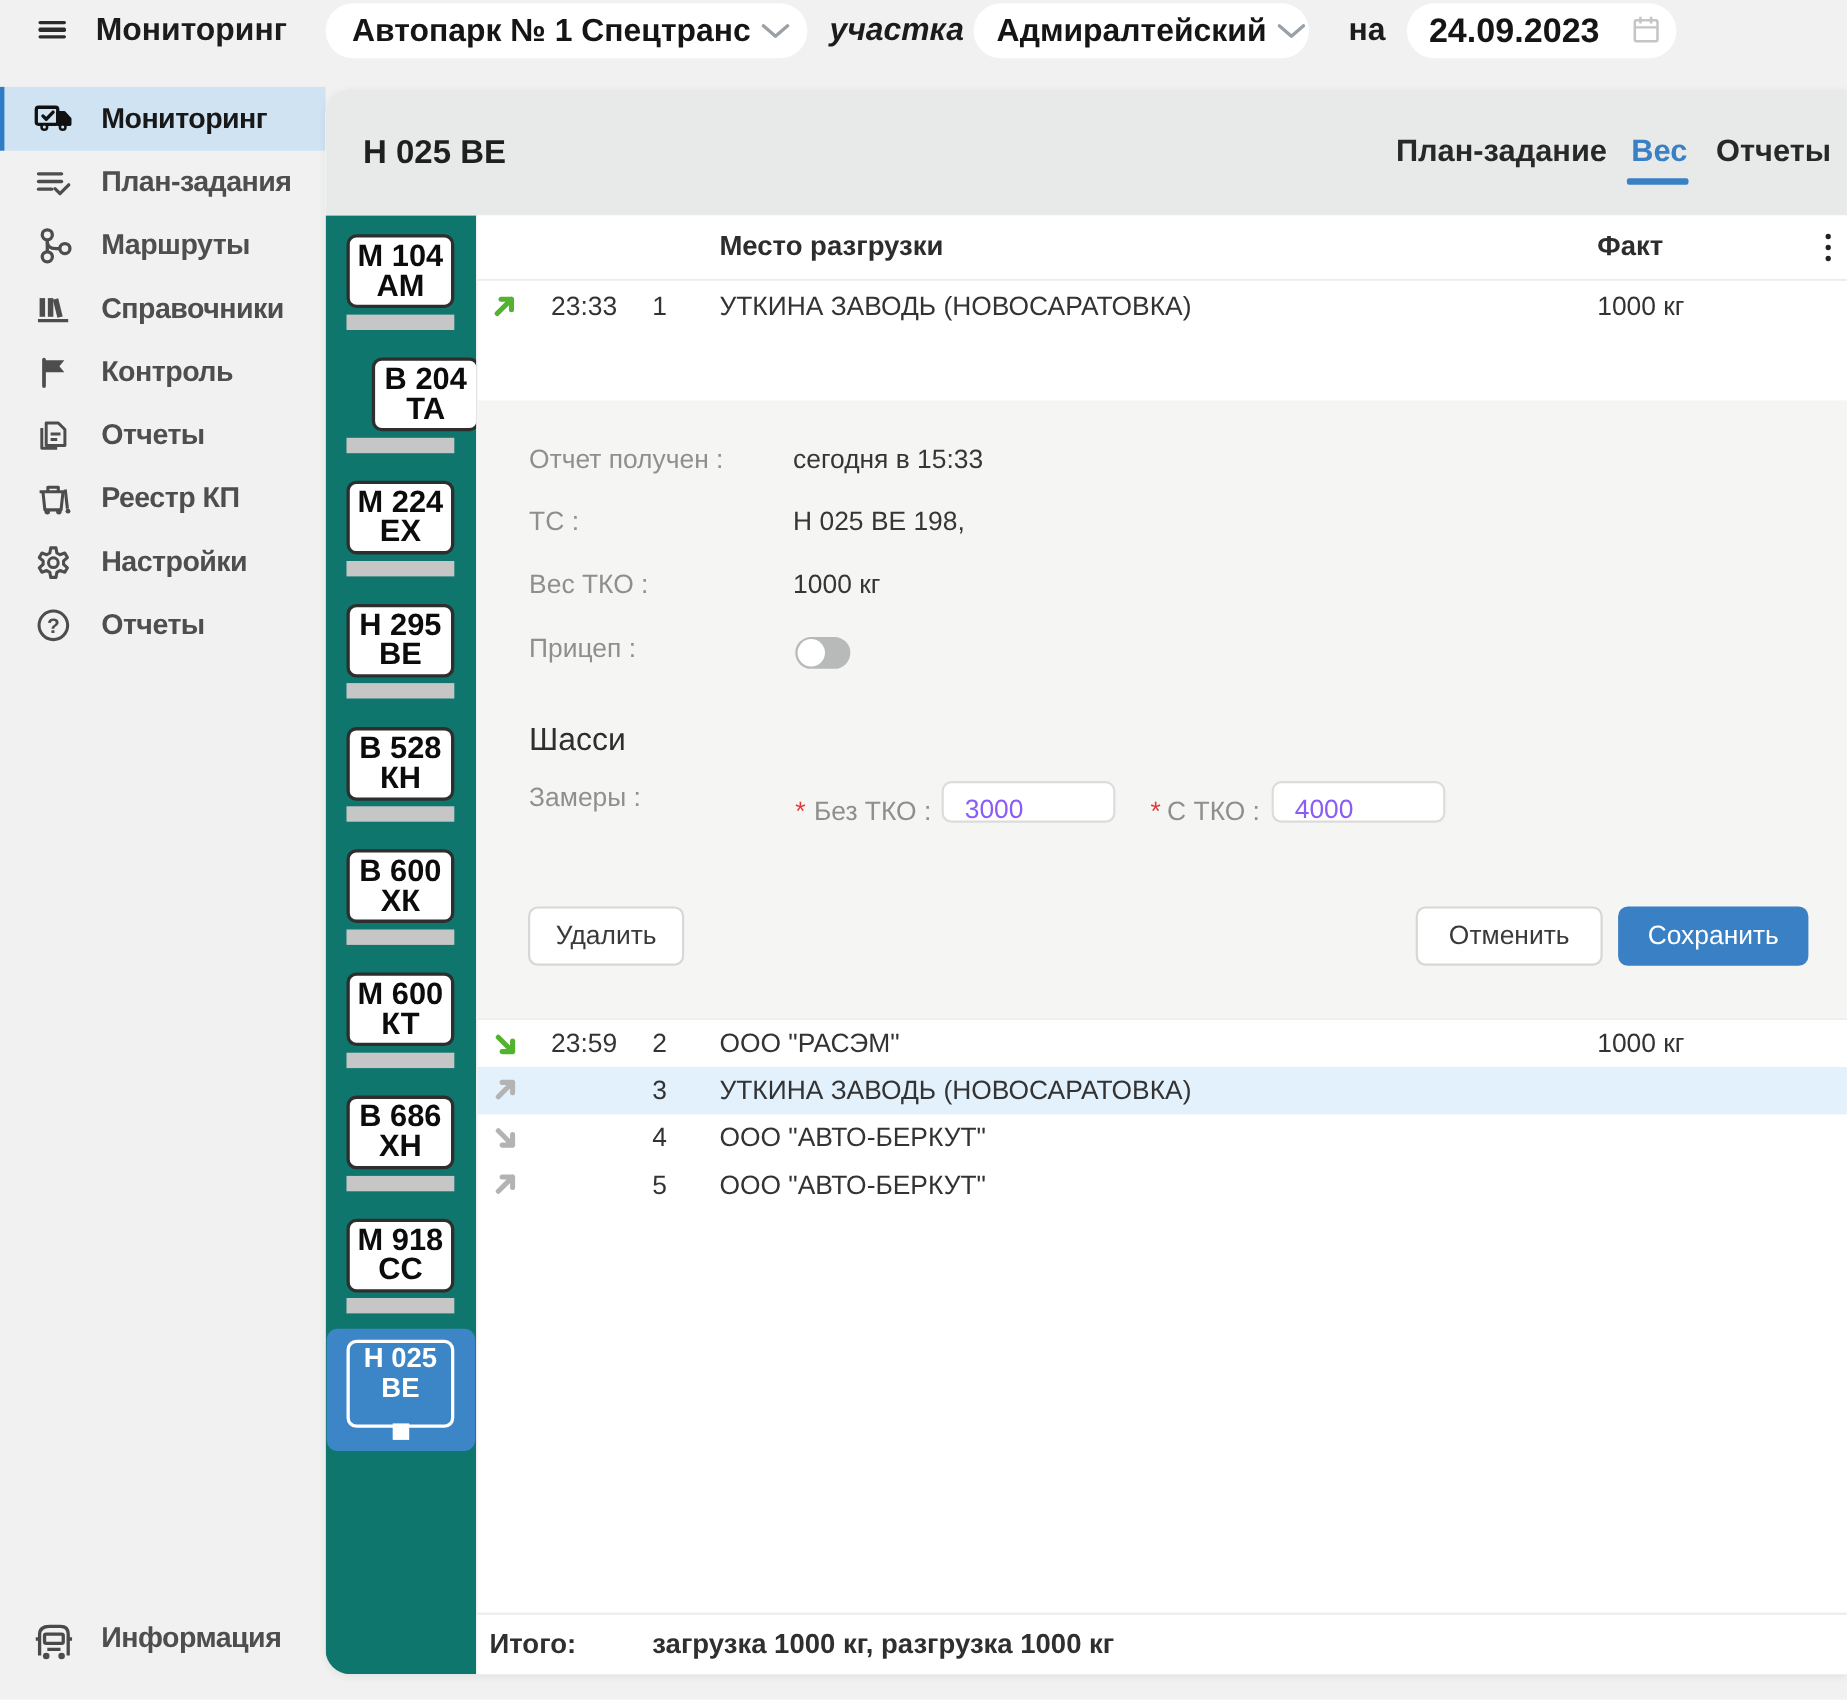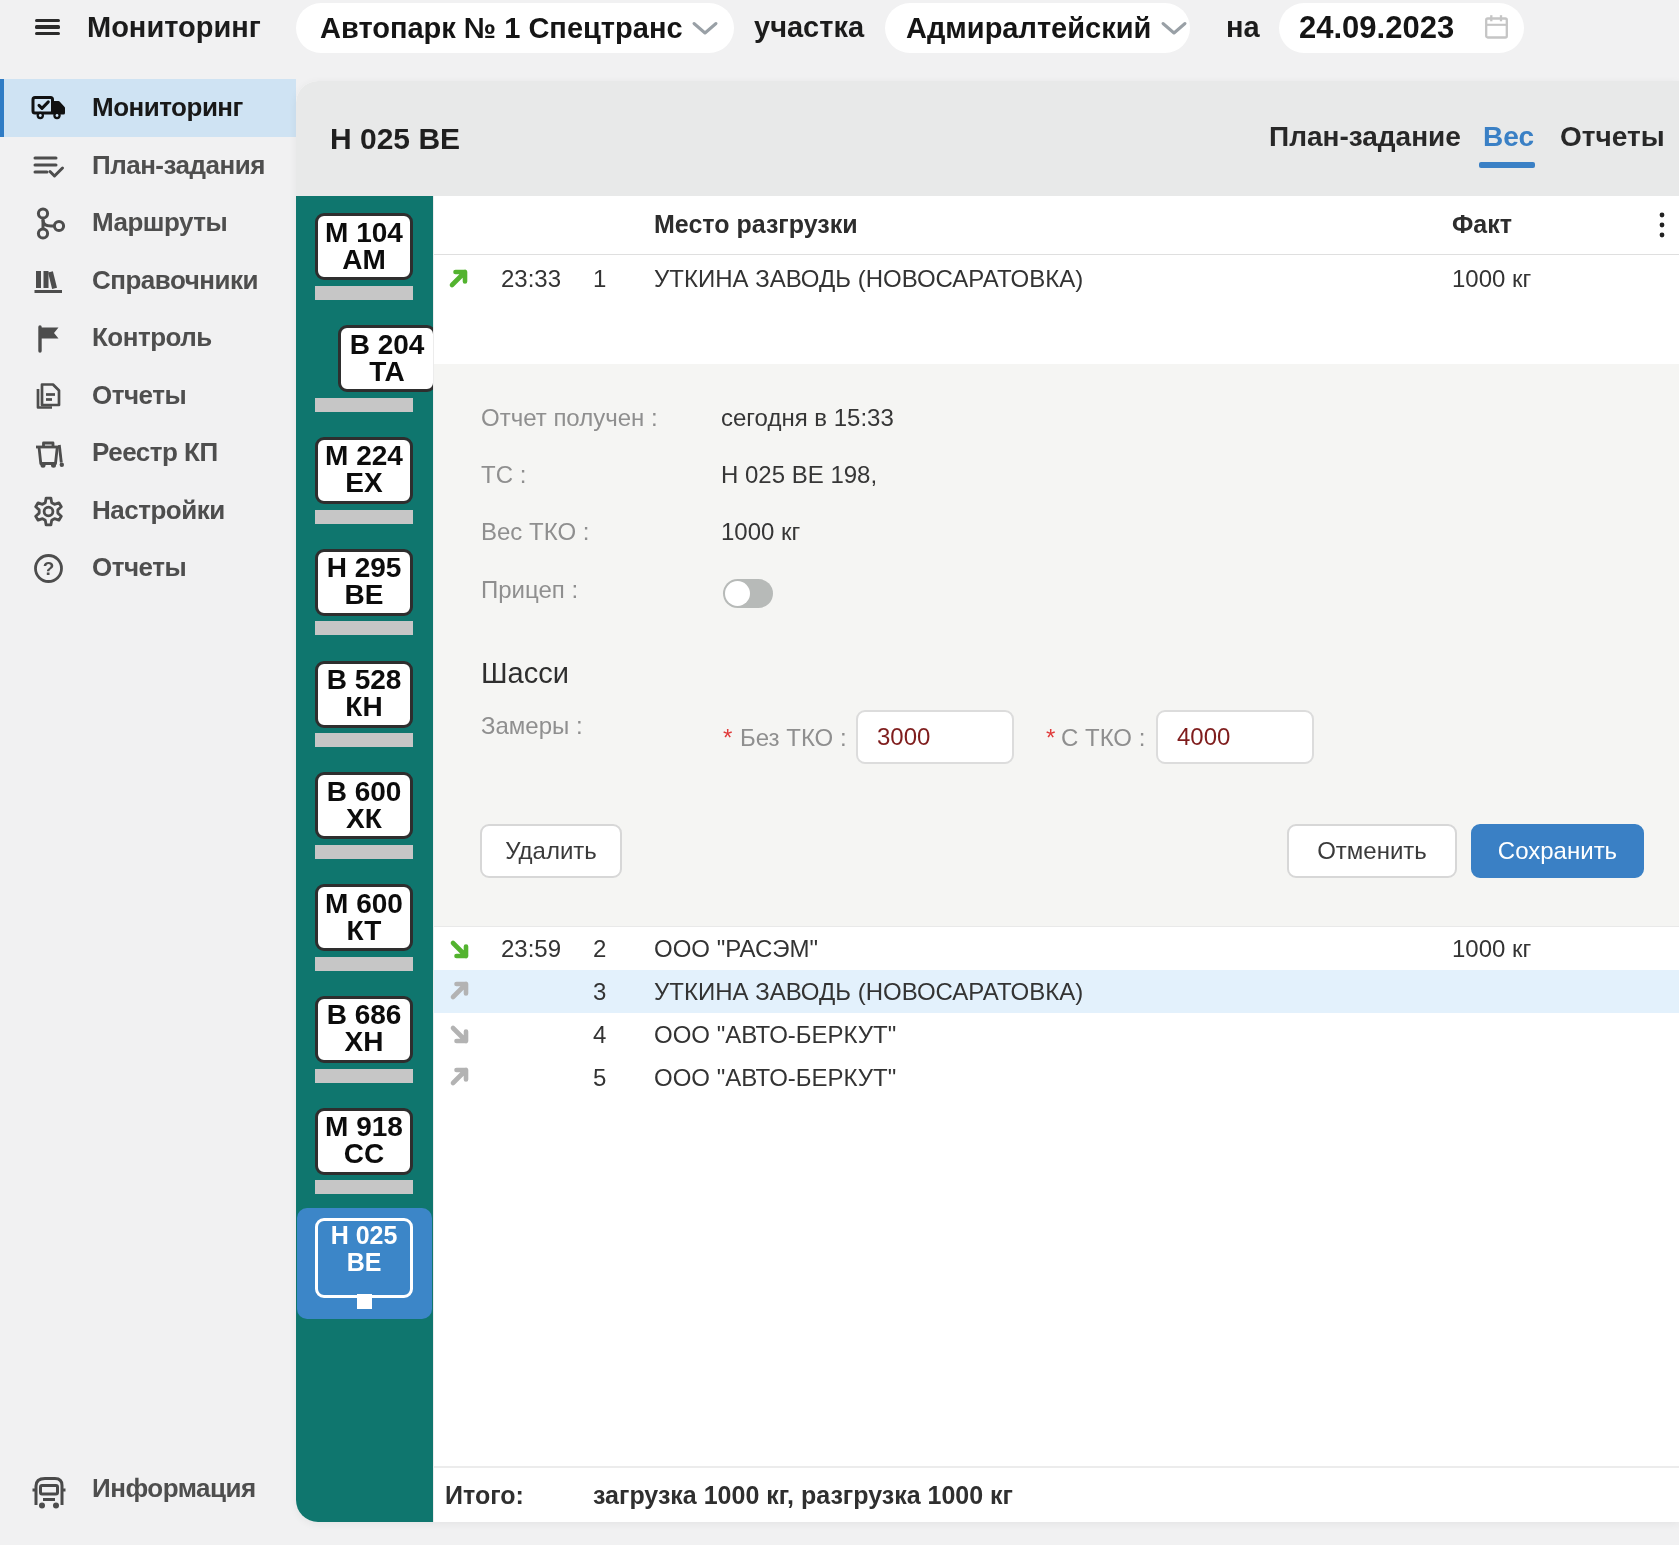--- a/index.html
+++ b/index.html
@@ -19,37 +19,37 @@
 #platecol { position:absolute; left:0; top:115px; width:137px; bottom:0; background:#0f766e; }
 #content { position:absolute; left:137px; top:115px; right:0; bottom:0; background:#fff; border-left:1px solid #ececec; }
 .plate { position:absolute; left:19px; width:98px; height:67px; background:#fff; border:3px solid #2e2e2e; border-radius:9px; text-align:center; font-weight:bold; font-size:28px; line-height:27px; color:#0c0c0c; padding-top:2.5px; }
 .pbar { position:absolute; left:19px; width:98px; height:14px; background:#c6c6c6; }
 
 .row { position:absolute; left:0; right:0; }
 .rtext { position:absolute; font-size:24px; color:#333; white-space:nowrap; }
 .g-arrow { position:absolute; width:21px; height:21px; }
 .lbl { position:absolute; left:47px; font-size:24px; color:#8f8f8f; white-space:nowrap; }
 .val { position:absolute; left:287px; font-size:24px; color:#363636; white-space:nowrap; }
-.inp { position:absolute; height:54px; background:#fff; border:2px solid #dcdcdc; border-radius:9px; font-size:24px; color:#7f1d1d; line-height:50px; padding-left:19px; }
+.inp { position:absolute; height:38px; background:#fff; border:2px solid #dcdcdc; border-radius:9px; font-size:24px; color:#8b5cf6; line-height:50px; padding-left:19px; }
 .btn { position:absolute; height:54px; background:#fff; border:2px solid #d7d7d7; border-radius:9px; font-size:24px; color:#3a3a3a; text-align:center; line-height:50px; }
 </style></head>
 <body>
 
 <div class="abs burger" style="left:34.7px; top:18px; width:25px; height:17px;">
   <span style="top:0.5px"></span>
     <span style="top:7.4px"></span>
     <span style="top:14.3px"></span>
 </div>
 <div class="toplabel" style="left:87px;">Мониторинг</div>
 <div class="pill" style="left:296px; width:438px;"></div>
 <div class="pilltext" style="left:320px; top:2.5px;">Автопарк № 1 Спецтранс</div>
 <svg class="abs" style="left:691px; top:21px;" width="28" height="15" viewBox="0 0 28 15">
     <path d="M3 2.5 L14 12 L25 2.5" fill="none" stroke="#99a0a6" stroke-width="3" stroke-linecap="round" stroke-linejoin="round"></path>
   </svg>
-<div class="toplabel" style="left:754px;">участка</div>
+<div class="toplabel" style="left:754px;font-style:italic;">участка</div>
 <div class="pill" style="left:885px; width:305px;"></div>
 <div class="pilltext" style="left:906px; top:2.5px;">Адмиралтейский</div>
 <svg class="abs" style="left:1160px; top:21px;" width="28" height="15" viewBox="0 0 28 15">
     <path d="M3 2.5 L14 12 L25 2.5" fill="none" stroke="#99a0a6" stroke-width="3" stroke-linecap="round" stroke-linejoin="round"></path>
   </svg>
 <div class="toplabel" style="left:1226px;">на</div>
 <div class="pill" style="left:1279px; width:245px;"></div>
 <div class="pilltext" style="left:1299px; top:2.5px; font-size:31px;">24.09.2023</div>
 <svg class="abs" style="left:1484px; top:14px;" width="25" height="26" viewBox="0 0 25 26">
   <rect x="2.2" y="4.5" width="20.6" height="19" rx="1.5" fill="none" stroke="#c5c5c5" stroke-width="2.3"></rect>

